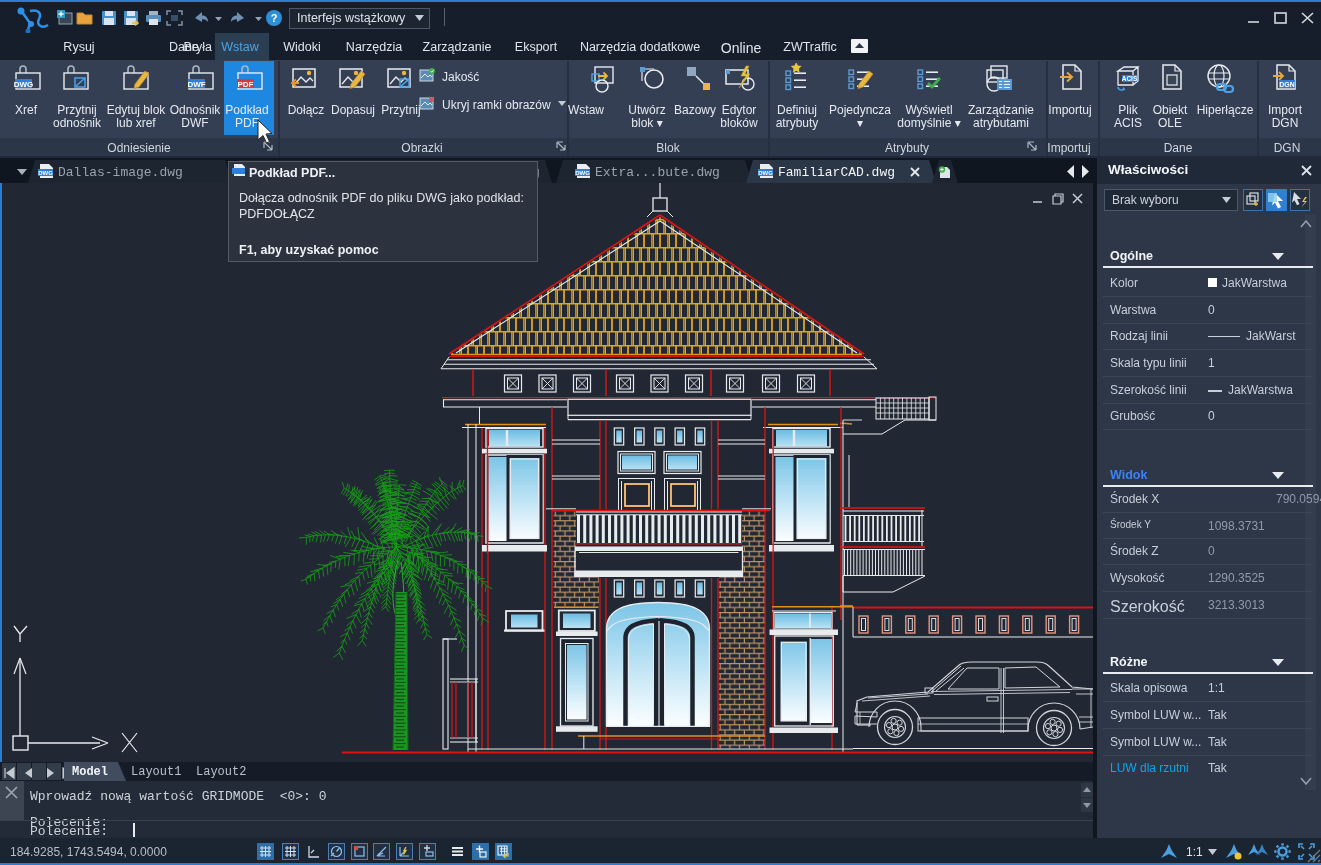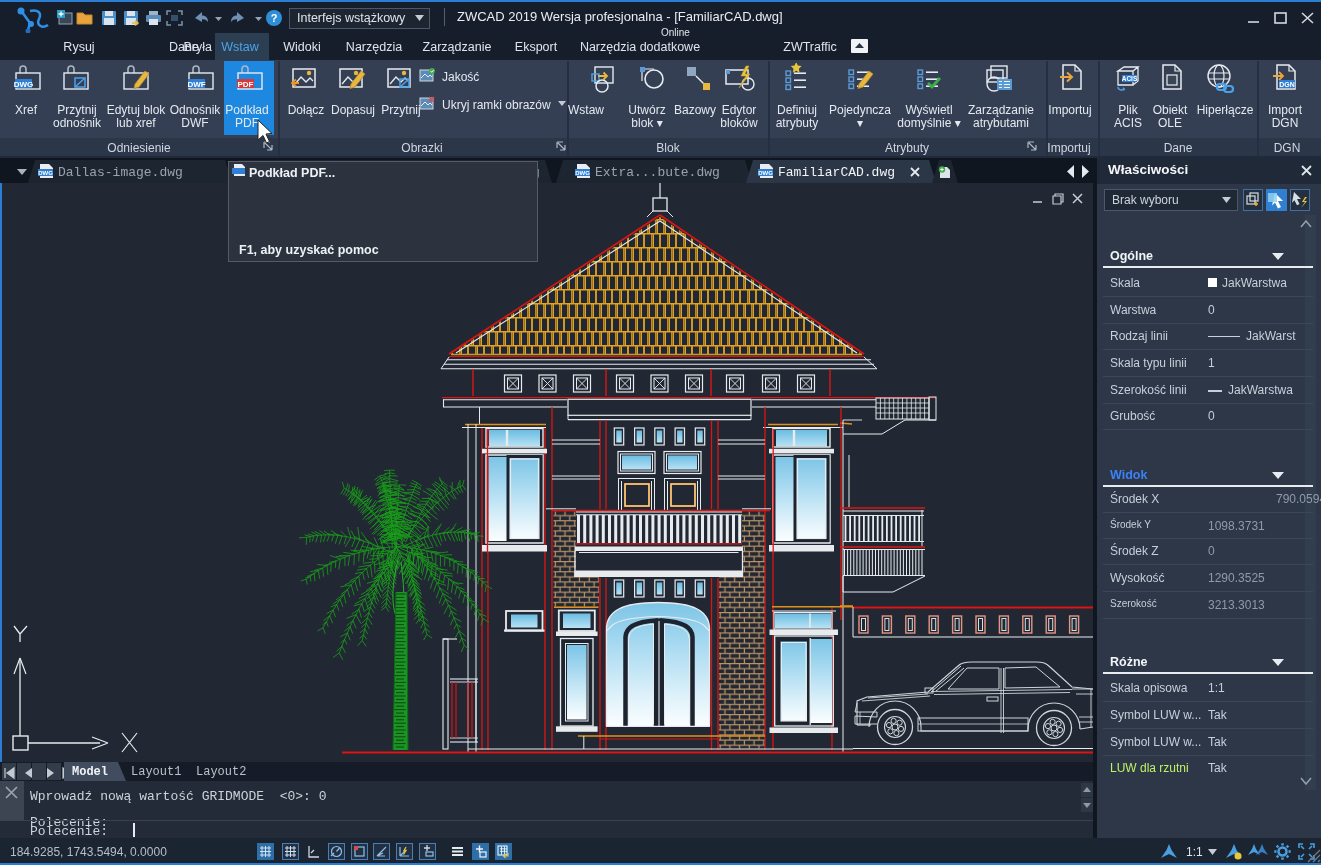--- a/index.html
+++ b/index.html
@@ -1358,40 +1358,39 @@
         <circle cx="8" cy="8" r="8" fill="#2f8fd6"></circle>
         <text x="8" y="12" font-size="11" font-weight="bold" fill="#fff" text-anchor="middle" font-family="Liberation Sans">?</text>
       </g>
     </svg>
     <div class="abs" style="left:289px;top:8px;width:141px;height:21px;background:#1d2531;border:1px solid #4b586c"></div>
     <div class="abs" style="left:297px;top:11px;width:120px;height:15px;color:#dde3ea;font-size:12.5px">Interfejs wstążkowy</div>
     <svg class="abs" style="left:415px;top:15px" width="10" height="8">
       <path d="M0,0 l4.5,6 l4.5,-6 z" fill="#c3ccd6"></path>
     </svg>
     <div class="abs" style="left:444px;top:8px;width:1px;height:18px;background:#55606e"></div>
-    <div class="abs" style="left:457px;top:9px;width:420px;height:16px;color:#e9edf2;font-size:13px">ZWCAD 2019 Wersja profesjonalna - [FamiliarCAD.dwg]</div>
     <svg class="abs" style="left:1244px;top:10px" width="72" height="18">
       <g stroke="#d4d9df" stroke-width="1.6" fill="none">
 <path d="M4,12 h11"></path>
 <rect x="31" y="3" width="11" height="10"></rect>
 <path d="M58,3 l11,10 M69,3 l-11,10"></path>
       </g>
     </svg>
     <div class="abs" style="left:0;top:33px;width:1321px;height:27px;background:#171e2b"></div>
     <div class="abs" style="left:215px;top:33px;width:54px;height:27px;background:#2c3e52"></div>
     <div class="abs" style="left:-1px;top:40px;width:160px;height:15px;color:#dfe5ec;font-size:12.5px;text-align:center">Rysuj</div>
     <div class="abs" style="left:52px;top:40px;width:160px;height:15px;color:#dfe5ec;font-size:12.5px;text-align:right">Bryła</div>
     <div class="abs" style="left:104px;top:40px;width:160px;height:15px;color:#dfe5ec;font-size:12.5px;text-align:center">Dane</div>
     <div class="abs" style="left:160px;top:40px;width:160px;height:15px;color:#4aa3e8;font-size:12.5px;text-align:center">Wstaw</div>
     <div class="abs" style="left:222px;top:40px;width:160px;height:15px;color:#dfe5ec;font-size:12.5px;text-align:center">Widoki</div>
     <div class="abs" style="left:294px;top:40px;width:160px;height:15px;color:#dfe5ec;font-size:12.5px;text-align:center">Narzędzia</div>
     <div class="abs" style="left:377px;top:40px;width:160px;height:15px;color:#dfe5ec;font-size:12.5px;text-align:center">Zarządzanie</div>
     <div class="abs" style="left:456px;top:40px;width:160px;height:15px;color:#dfe5ec;font-size:12.5px;text-align:center">Eksport</div>
     <div class="abs" style="left:560px;top:40px;width:160px;height:15px;color:#dfe5ec;font-size:12.5px;text-align:center">Narzędzia dodatkowe</div>
-    <div class="abs" style="left:661px;top:27px;width:160px;height:15px;color:#dfe5ec;font-size:10px;text-align:left">Online</div>
+    <div class="abs" style="left:661px;top:40px;width:160px;height:15px;color:#dfe5ec;font-size:14px;text-align:center">Online</div>
     <div class="abs" style="left:730px;top:40px;width:160px;height:15px;color:#dfe5ec;font-size:12.5px;text-align:center">ZWTraffic</div>
     <div class="abs" style="left:851px;top:39px;width:17px;height:14px;background:#f0f2f5;border-radius:1px"></div>
     <svg class="abs" style="left:851px;top:39px" width="17" height="14">
       <path d="M4,9 l4.5,-5 l4.5,5 z" fill="#2b3442"></path>
     </svg>
     <div class="abs" style="left:0;top:60px;width:1321px;height:98px;background:#353f54"></div>
     <div class="abs" style="left:0;top:138px;width:1321px;height:18px;background:#2b3649"></div>
     <div class="abs" style="left:0;top:156px;width:1321px;height:2px;background:#202a3c"></div>
     <div class="abs" style="left:278px;top:61px;width:2px;height:95px;background:#252e42"></div>
     <div class="abs" style="left:567px;top:61px;width:2px;height:95px;background:#252e42"></div>
@@ -1633,20 +1632,21 @@
     <svg class="abs" style="left:1064px;top:162px" width="28" height="19">
       <path d="M10,3 l-7,6.5 l7,6.5 z" fill="#e4e9ee"></path>
       <path d="M18,3 l7,6.5 l-7,6.5 z" fill="#e4e9ee"></path>
     </svg>
     <div class="abs" style="left:228px;top:161px;width:310px;height:101px;background:#2d333e;border:1px solid #555c66"></div>
     <svg class="abs" style="left:232px;top:164px" width="15" height="13">
       <path d="M2,0 h8 l3,3 v9 h-11 z" fill="#e9edf2"></path>
       <rect x="0" y="4" width="13" height="6" fill="#2f7fd6"></rect>
     </svg>
     <div class="abs" style="left:249px;top:166px;width:200px;font-size:12.5px;font-weight:bold;color:#eef1f5">Podkład PDF...</div>
+    <div class="abs" style="left:239px;top:190px;width:300px;font-size:12.5px;color:#dfe4ea;line-height:16px">Dołącza odnośnik PDF do pliku DWG jako podkład:<br>PDFDOŁĄCZ</div>
     <div class="abs" style="left:239px;top:243px;width:250px;font-size:12.5px;font-weight:bold;color:#eef1f5">F1, aby uzyskać pomoc</div>
     <div class="abs" style="left:1093px;top:158px;width:4px;height:707px;background:#10161f"></div>
     <div class="abs" style="left:1097px;top:158px;width:224px;height:707px;background:#2d3747"></div>
     <div class="abs" style="left:1097px;top:158px;width:224px;height:26px;background:#1f2937"></div>
     <div class="abs" style="left:1108px;top:162px;width:150px;font-size:13.5px;font-weight:bold;color:#f4f6f9">Właściwości</div>
     <svg class="abs" style="left:1300px;top:164px" width="13" height="13">
       <path d="M2,2 l9,9 M11,2 l-9,9" stroke="#dfe4ea" stroke-width="1.8"></path>
     </svg>
     <div class="abs" style="left:1104px;top:189px;width:134px;height:22px;background:#1f2835;border:1px solid #4b586c"></div>
     <div class="abs" style="left:1112px;top:193px;width:100px;font-size:12px;color:#ccd3dd">Brak wyboru</div>
@@ -1674,21 +1674,21 @@
       <path d="M1,7 l5,-6 l5,6" stroke="#98a1ad" stroke-width="1.5" fill="none"></path>
     </svg>
     <svg class="abs" style="left:1300px;top:777px" width="12" height="8">
       <path d="M1,1 l5,6 l5,-6" stroke="#98a1ad" stroke-width="1.5" fill="none"></path>
     </svg>
     <div class="abs" style="left:1110px;top:249px;width:120px;font-size:12.5px;font-weight:bold;color:#f2f5f8">Ogólne</div>
     <svg class="abs" style="left:1272px;top:253px" width="12" height="8">
       <path d="M0,0 h12 l-6,7 z" fill="#e8ecf0"></path>
     </svg>
     <div class="abs" style="left:1103px;top:266px;width:210px;height:2px;background:#e8ecf0"></div>
-    <div class="abs" style="left:1110px;top:276px;width:100px;font-size:12px;color:#c8cfda;white-space:nowrap">Skala</div>
+    <div class="abs" style="left:1110px;top:276px;width:100px;font-size:12px;color:#c8cfda;white-space:nowrap">Kolor</div>
     <div class="abs" style="left:1208px;top:276px;width:110px;font-size:12px;color:#c8cfda;white-space:nowrap;overflow:hidden"><span style="display:inline-block;width:9px;height:9px;background:#fff;margin-right:5px"></span>JakWarstwa</div>
     <div class="abs" style="left:1103px;top:296px;width:210px;height:1px;background:#3b4657"></div>
     <div class="abs" style="left:1110px;top:303px;width:100px;font-size:12px;color:#c8cfda;white-space:nowrap">Warstwa</div>
     <div class="abs" style="left:1208px;top:303px;width:110px;font-size:12px;color:#c8cfda;white-space:nowrap;overflow:hidden">0</div>
     <div class="abs" style="left:1103px;top:323px;width:210px;height:1px;background:#3b4657"></div>
     <div class="abs" style="left:1110px;top:329px;width:100px;font-size:12px;color:#c8cfda;white-space:nowrap">Rodzaj linii</div>
     <div class="abs" style="left:1208px;top:329px;width:110px;font-size:12px;color:#c8cfda;white-space:nowrap;overflow:hidden"><span style="display:inline-block;width:32px;height:1px;background:#c8cfda;vertical-align:middle;margin-right:6px"></span>JakWarst</div>
     <div class="abs" style="left:1103px;top:349px;width:210px;height:1px;background:#3b4657"></div>
     <div class="abs" style="left:1110px;top:356px;width:100px;font-size:12px;color:#c8cfda;white-space:nowrap">Skala typu linii</div>
     <div class="abs" style="left:1208px;top:356px;width:110px;font-size:12px;color:#c8cfda;white-space:nowrap;overflow:hidden">1</div>
@@ -1709,38 +1709,38 @@
     <div class="abs" style="left:1103px;top:512px;width:210px;height:1px;background:#3b4657"></div>
     <div class="abs" style="left:1110px;top:519px;width:100px;font-size:10px;color:#c8cfda;white-space:nowrap">Środek Y</div>
     <div class="abs" style="left:1208px;top:519px;width:110px;font-size:12px;color:#919aa8;white-space:nowrap;overflow:hidden">1098.3731</div>
     <div class="abs" style="left:1103px;top:538px;width:210px;height:1px;background:#3b4657"></div>
     <div class="abs" style="left:1110px;top:544px;width:100px;font-size:12px;color:#c8cfda;white-space:nowrap">Środek Z</div>
     <div class="abs" style="left:1208px;top:544px;width:110px;font-size:12px;color:#919aa8;white-space:nowrap;overflow:hidden">0</div>
     <div class="abs" style="left:1103px;top:564px;width:210px;height:1px;background:#3b4657"></div>
     <div class="abs" style="left:1110px;top:571px;width:100px;font-size:12px;color:#c8cfda;white-space:nowrap">Wysokość</div>
     <div class="abs" style="left:1208px;top:571px;width:110px;font-size:12px;color:#919aa8;white-space:nowrap;overflow:hidden">1290.3525</div>
     <div class="abs" style="left:1103px;top:591px;width:210px;height:1px;background:#3b4657"></div>
-    <div class="abs" style="left:1110px;top:598px;width:100px;font-size:10px;color:#c8cfda;white-space:nowrap">Szerokość</div>
+    <div class="abs" style="left:1110px;top:598px;width:100px;font-size:16px;color:#c8cfda;white-space:nowrap">Szerokość</div>
     <div class="abs" style="left:1208px;top:598px;width:110px;font-size:12px;color:#919aa8;white-space:nowrap;overflow:hidden">3213.3013</div>
     <div class="abs" style="left:1103px;top:618px;width:210px;height:1px;background:#3b4657"></div>
     <div class="abs" style="left:1110px;top:655px;width:120px;font-size:12.5px;font-weight:bold;color:#f2f5f8">Różne</div>
     <svg class="abs" style="left:1272px;top:659px" width="12" height="8">
       <path d="M0,0 h12 l-6,7 z" fill="#e8ecf0"></path>
     </svg>
     <div class="abs" style="left:1103px;top:672px;width:210px;height:2px;background:#e8ecf0"></div>
     <div class="abs" style="left:1110px;top:681px;width:100px;font-size:12px;color:#c8cfda;white-space:nowrap">Skala opisowa</div>
     <div class="abs" style="left:1208px;top:681px;width:110px;font-size:12px;color:#c8cfda;white-space:nowrap;overflow:hidden">1:1</div>
     <div class="abs" style="left:1103px;top:701px;width:210px;height:1px;background:#3b4657"></div>
     <div class="abs" style="left:1110px;top:708px;width:100px;font-size:12px;color:#c8cfda;white-space:nowrap">Symbol LUW w...</div>
     <div class="abs" style="left:1208px;top:708px;width:110px;font-size:12px;color:#c8cfda;white-space:nowrap;overflow:hidden">Tak</div>
     <div class="abs" style="left:1103px;top:728px;width:210px;height:1px;background:#3b4657"></div>
     <div class="abs" style="left:1110px;top:735px;width:100px;font-size:12px;color:#c8cfda;white-space:nowrap">Symbol LUW w...</div>
     <div class="abs" style="left:1208px;top:735px;width:110px;font-size:12px;color:#c8cfda;white-space:nowrap;overflow:hidden">Tak</div>
     <div class="abs" style="left:1103px;top:755px;width:210px;height:1px;background:#3b4657"></div>
-    <div class="abs" style="left:1110px;top:761px;width:100px;font-size:12px;color:#bef264;white-space:nowrap">LUW dla rzutni</div>
+    <div class="abs" style="left:1110px;top:761px;width:100px;font-size:12px;color:#0ea5e9;white-space:nowrap">LUW dla rzutni</div>
     <div class="abs" style="left:1208px;top:761px;width:110px;font-size:12px;color:#c8cfda;white-space:nowrap;overflow:hidden">Tak</div>
     <div class="abs" style="left:0;top:762px;width:1093px;height:19px;background:#151c27"></div>
     <div class="abs" style="left:2px;top:763px;width:14px;height:17px;background:#333d4a"></div>
     <div class="abs" style="left:17px;top:763px;width:14px;height:17px;background:#333d4a"></div>
     <div class="abs" style="left:32px;top:763px;width:14px;height:17px;background:#333d4a"></div>
     <div class="abs" style="left:47px;top:763px;width:14px;height:17px;background:#333d4a"></div>
     <svg class="abs" style="left:1px;top:765px" width="76" height="16">
       <g fill="#c3cad2">
         <path d="M4,3 v10 M6,8 l7,-5 v10 z" stroke="#c3cad2" stroke-width="1.2" fill="#c3cad2"></path>
         <path d="M24,8 l7,-5 v10 z"></path>

